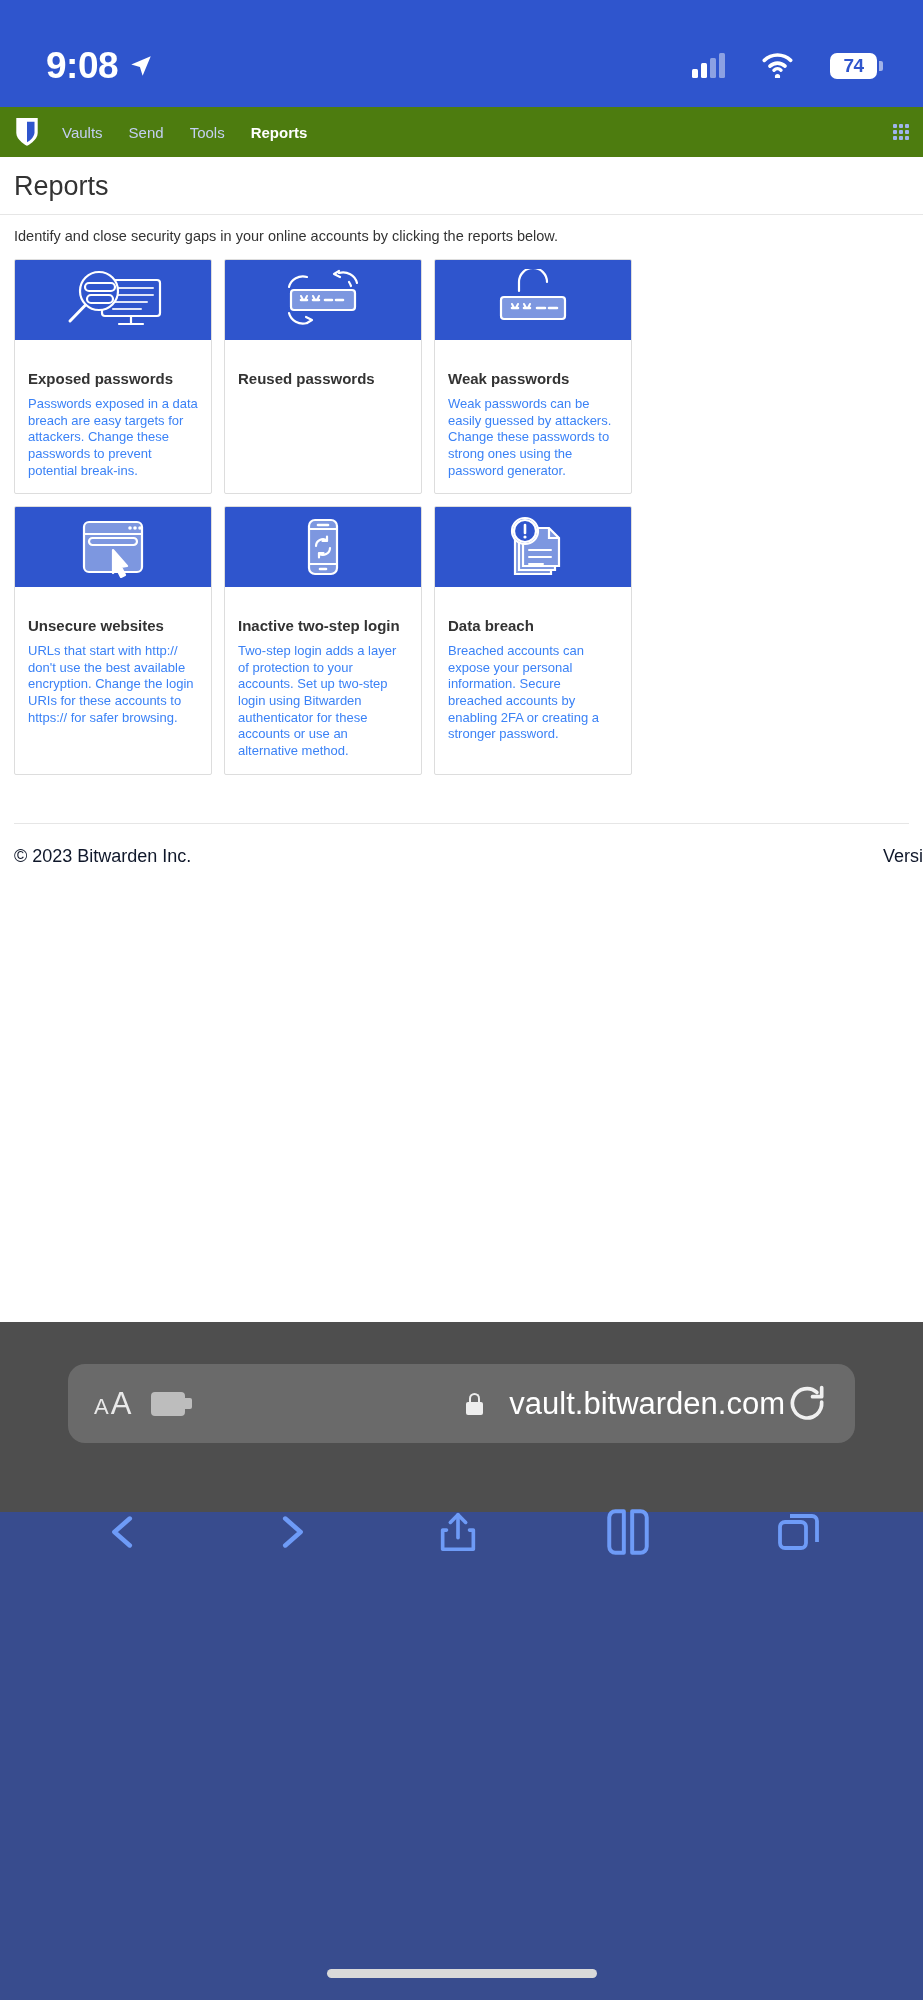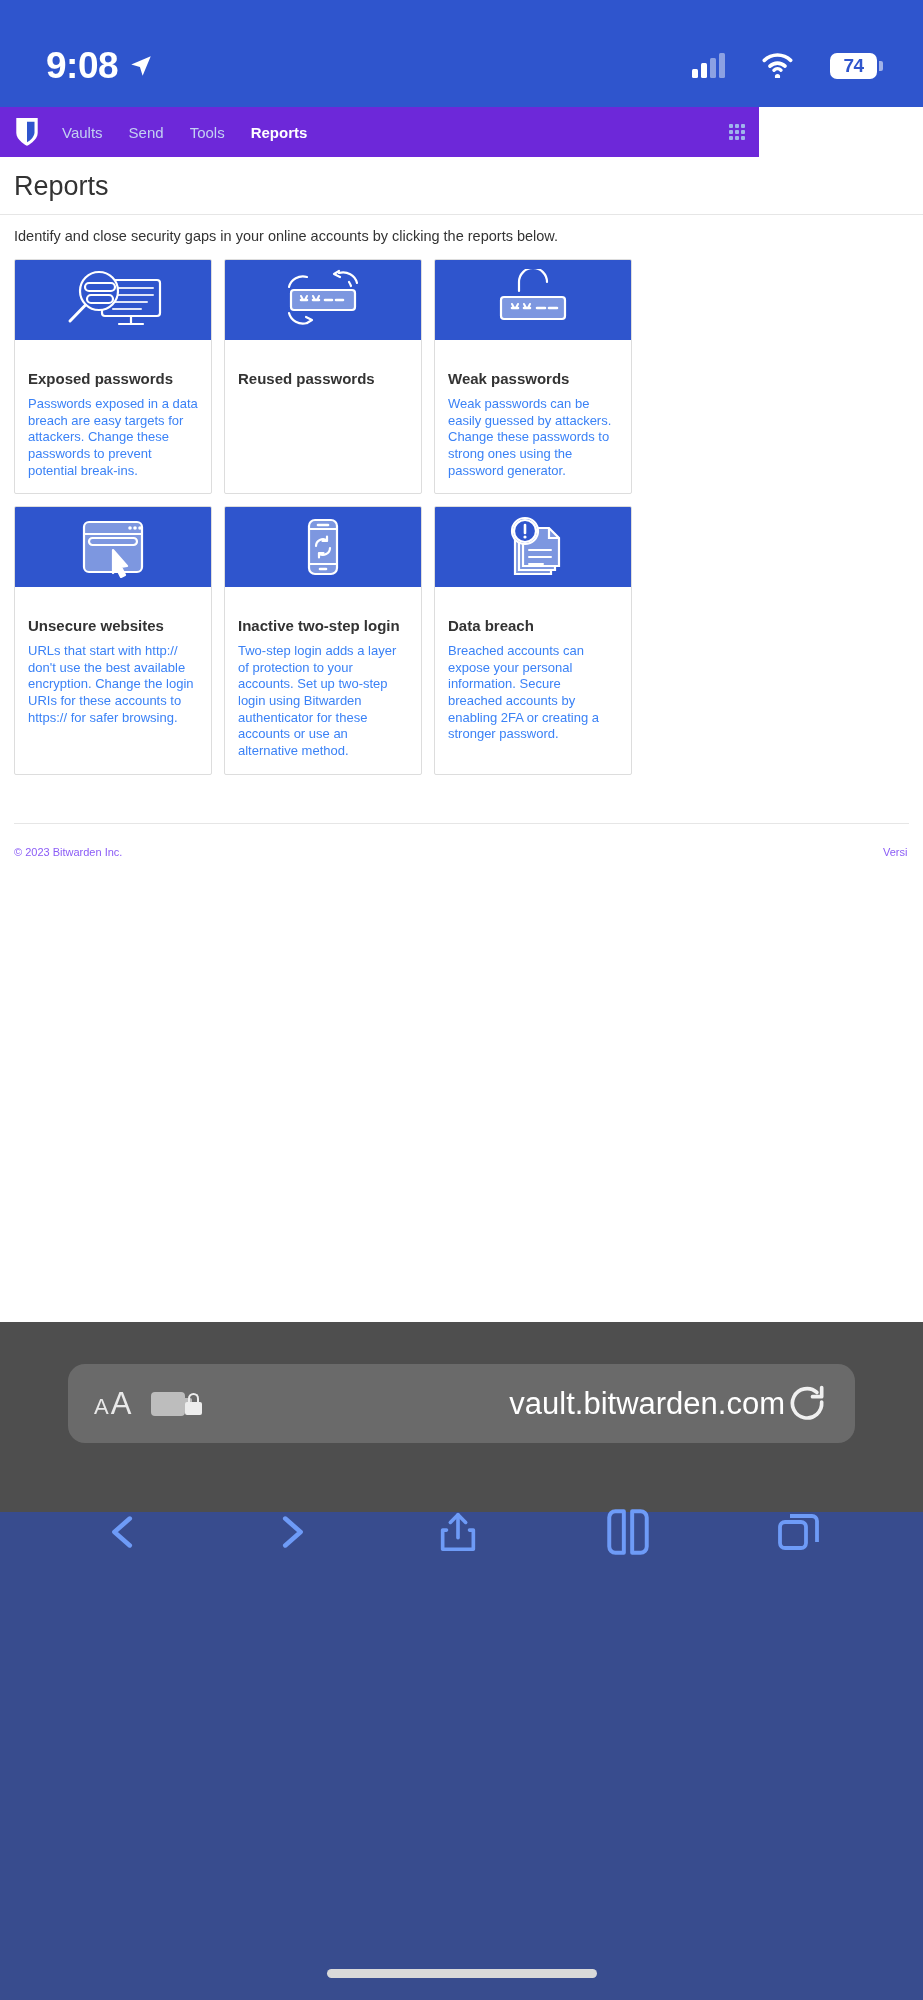--- a/index.html
+++ b/index.html
@@ -36,22 +36,22 @@
   }
   .batt span { color: #2f55cd; font-size: 19px; font-weight: 700; letter-spacing:-0.5px; }
   .batt::after {
     content: ""; position: absolute; right: -6px; top: 8px;
     width: 4px; height: 10px; background: rgba(255,255,255,.55);
     border-radius: 0 2px 2px 0;
   }
 
   
   .topnav {
-    position: absolute; top: 107px; left: 0; width: 759px; height: 50px;
-    background: #6d28d9;
+    position: absolute; top: 107px; left: 0; width: 923px; height: 50px;
+    background: #4d7c0f;
     display: flex; align-items: center; padding: 0 14px;
   }
   .bw-logo { width: 26px; height: 30px; margin-right: 22px; flex: none; }
   .nav-items { display: flex; align-items: center; gap: 26px; }
   .nav-item {
     color: #c3d0f2; font-size: 15px; text-decoration: none; white-space: nowrap;
   }
   .nav-item.active { color: #ffffff; font-weight: 700; }
   .nav-spacer { flex: 1; }
   .grid-icon { display: grid; grid-template-columns: repeat(3, 4px); gap: 2px; }
@@ -82,21 +82,21 @@
   .card-body { padding: 12px 13px 14px 13px; }
   .card-title { font-size: 15px; font-weight: 700; color: #333; margin-bottom: 9px; }
   .card-text { font-size: 13px; line-height: 1.28; color: #3b82f6; }
 
   
   .footer-sep {
     margin: 48px 14px 0 14px; border-top: 1px solid #e6e6e6;
   }
   .footer {
     display: flex; justify-content: space-between; align-items: center;
-    padding: 22px 0 0 14px; font-size: 11px; color: #8b5cf6;
+    padding: 22px 0 0 14px; font-size: 18px; color: #0f172a;
   }
   .footer-right { white-space: nowrap; overflow: hidden; width: 40px; }
 
   
   .safari {
     position: absolute; left: 0; bottom: 0; width: 923px; height: 678px;
     background: #4d4d4d;
   }
   .safari-inner {
     position: absolute; left: 0; top: 0; width: 923px; height: 678px;
@@ -111,21 +111,21 @@
   .aa .sm { font-size: 22px; }
   .aa .lg { font-size: 31px; }
   .ext-btn {
     width: 34px; height: 24px; margin-left: 20px; position: relative;
     background: #bdbdbd; border-radius: 4px;
   }
   .ext-btn::after{
     content:""; position:absolute; right:-7px; top:6px; width:9px; height:11px;
     background:#bdbdbd; border-radius:2px;
   }
-  .url-center { flex: 1; display: flex; align-items: center; justify-content: space-between; gap: 26px; }
+  .url-center { flex: 1; display: flex; align-items: center; justify-content: flex-end; gap: 26px; }
   .lock { width: 17px; height: 22px; position: relative; }
   .lock-body { position: absolute; bottom: 0; width: 17px; height: 13px; background: #ededed; border-radius: 2px; }
   .lock-shackle {
     position: absolute; top: 0; left: 3px; width: 11px; height: 11px;
     border: 2.6px solid #ededed; border-bottom: none;
     border-radius: 6px 6px 0 0;
   }
   .url-text { color: #ffffff; font-size: 31px; }
 
   .toolbar {

